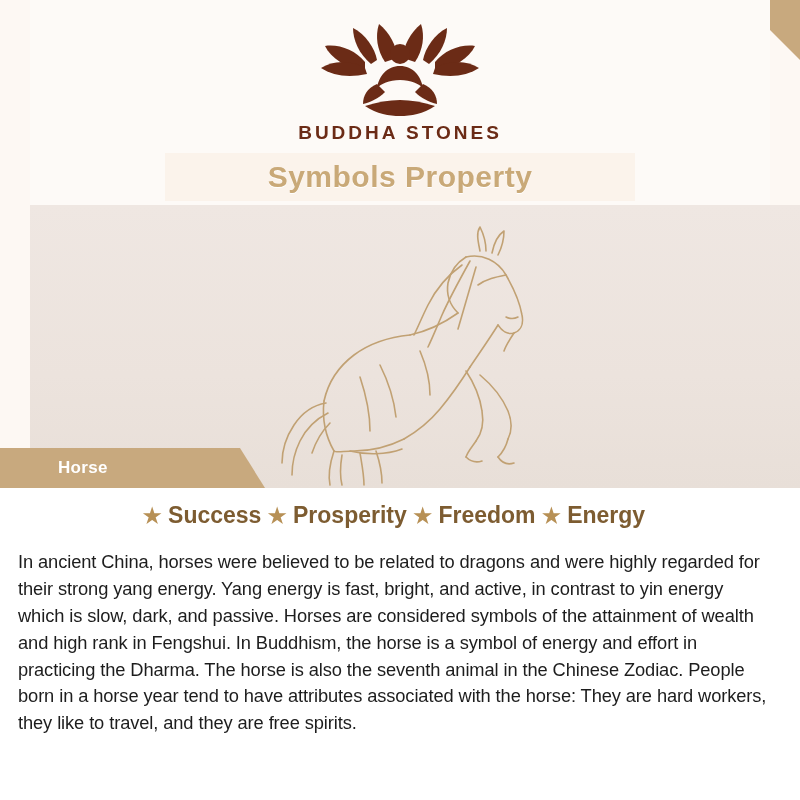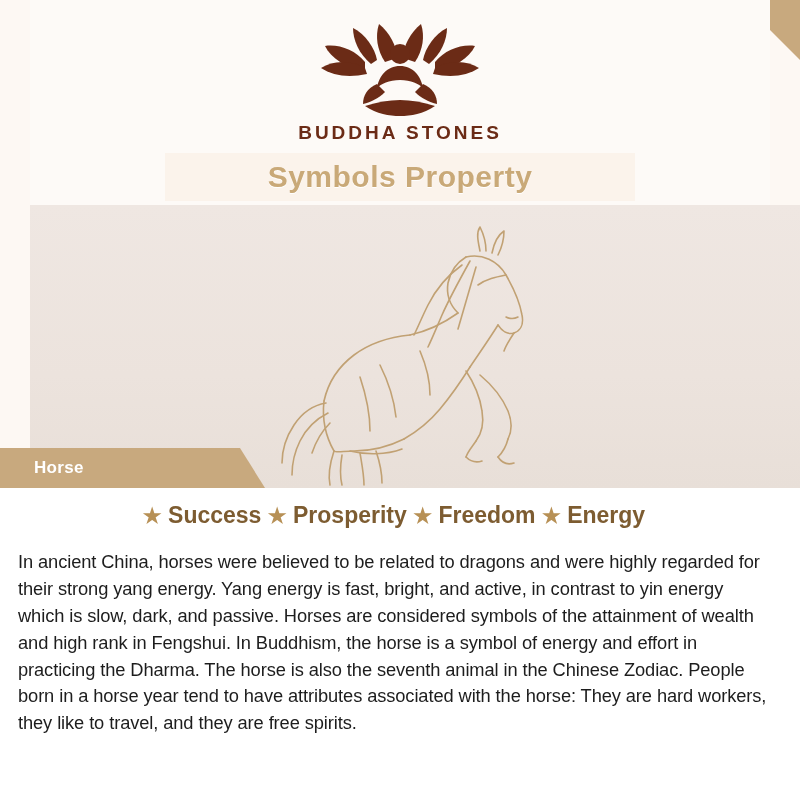--- a/index.html
+++ b/index.html
@@ -88,20 +88,21 @@
   .hero svg { position: absolute; left: 200px; top: 0px; }
   
   .tag {
     position: absolute;
     left: 0px; top: 448px;
     width: 265px; height: 40px;
     background: #c8a97e;
     clip-path: polygon(0 0, 240px 0, 265px 40px, 0 40px);
     display: flex;
     align-items: center;
+    padding-left: 24px;
   }
   .tag .tag-label {
     color: #ffffff;
     font-size: 17px;
     font-weight: 700;
     padding-left: 34px;
     letter-spacing: 0.3px;
   }
   
   .body-panel {

